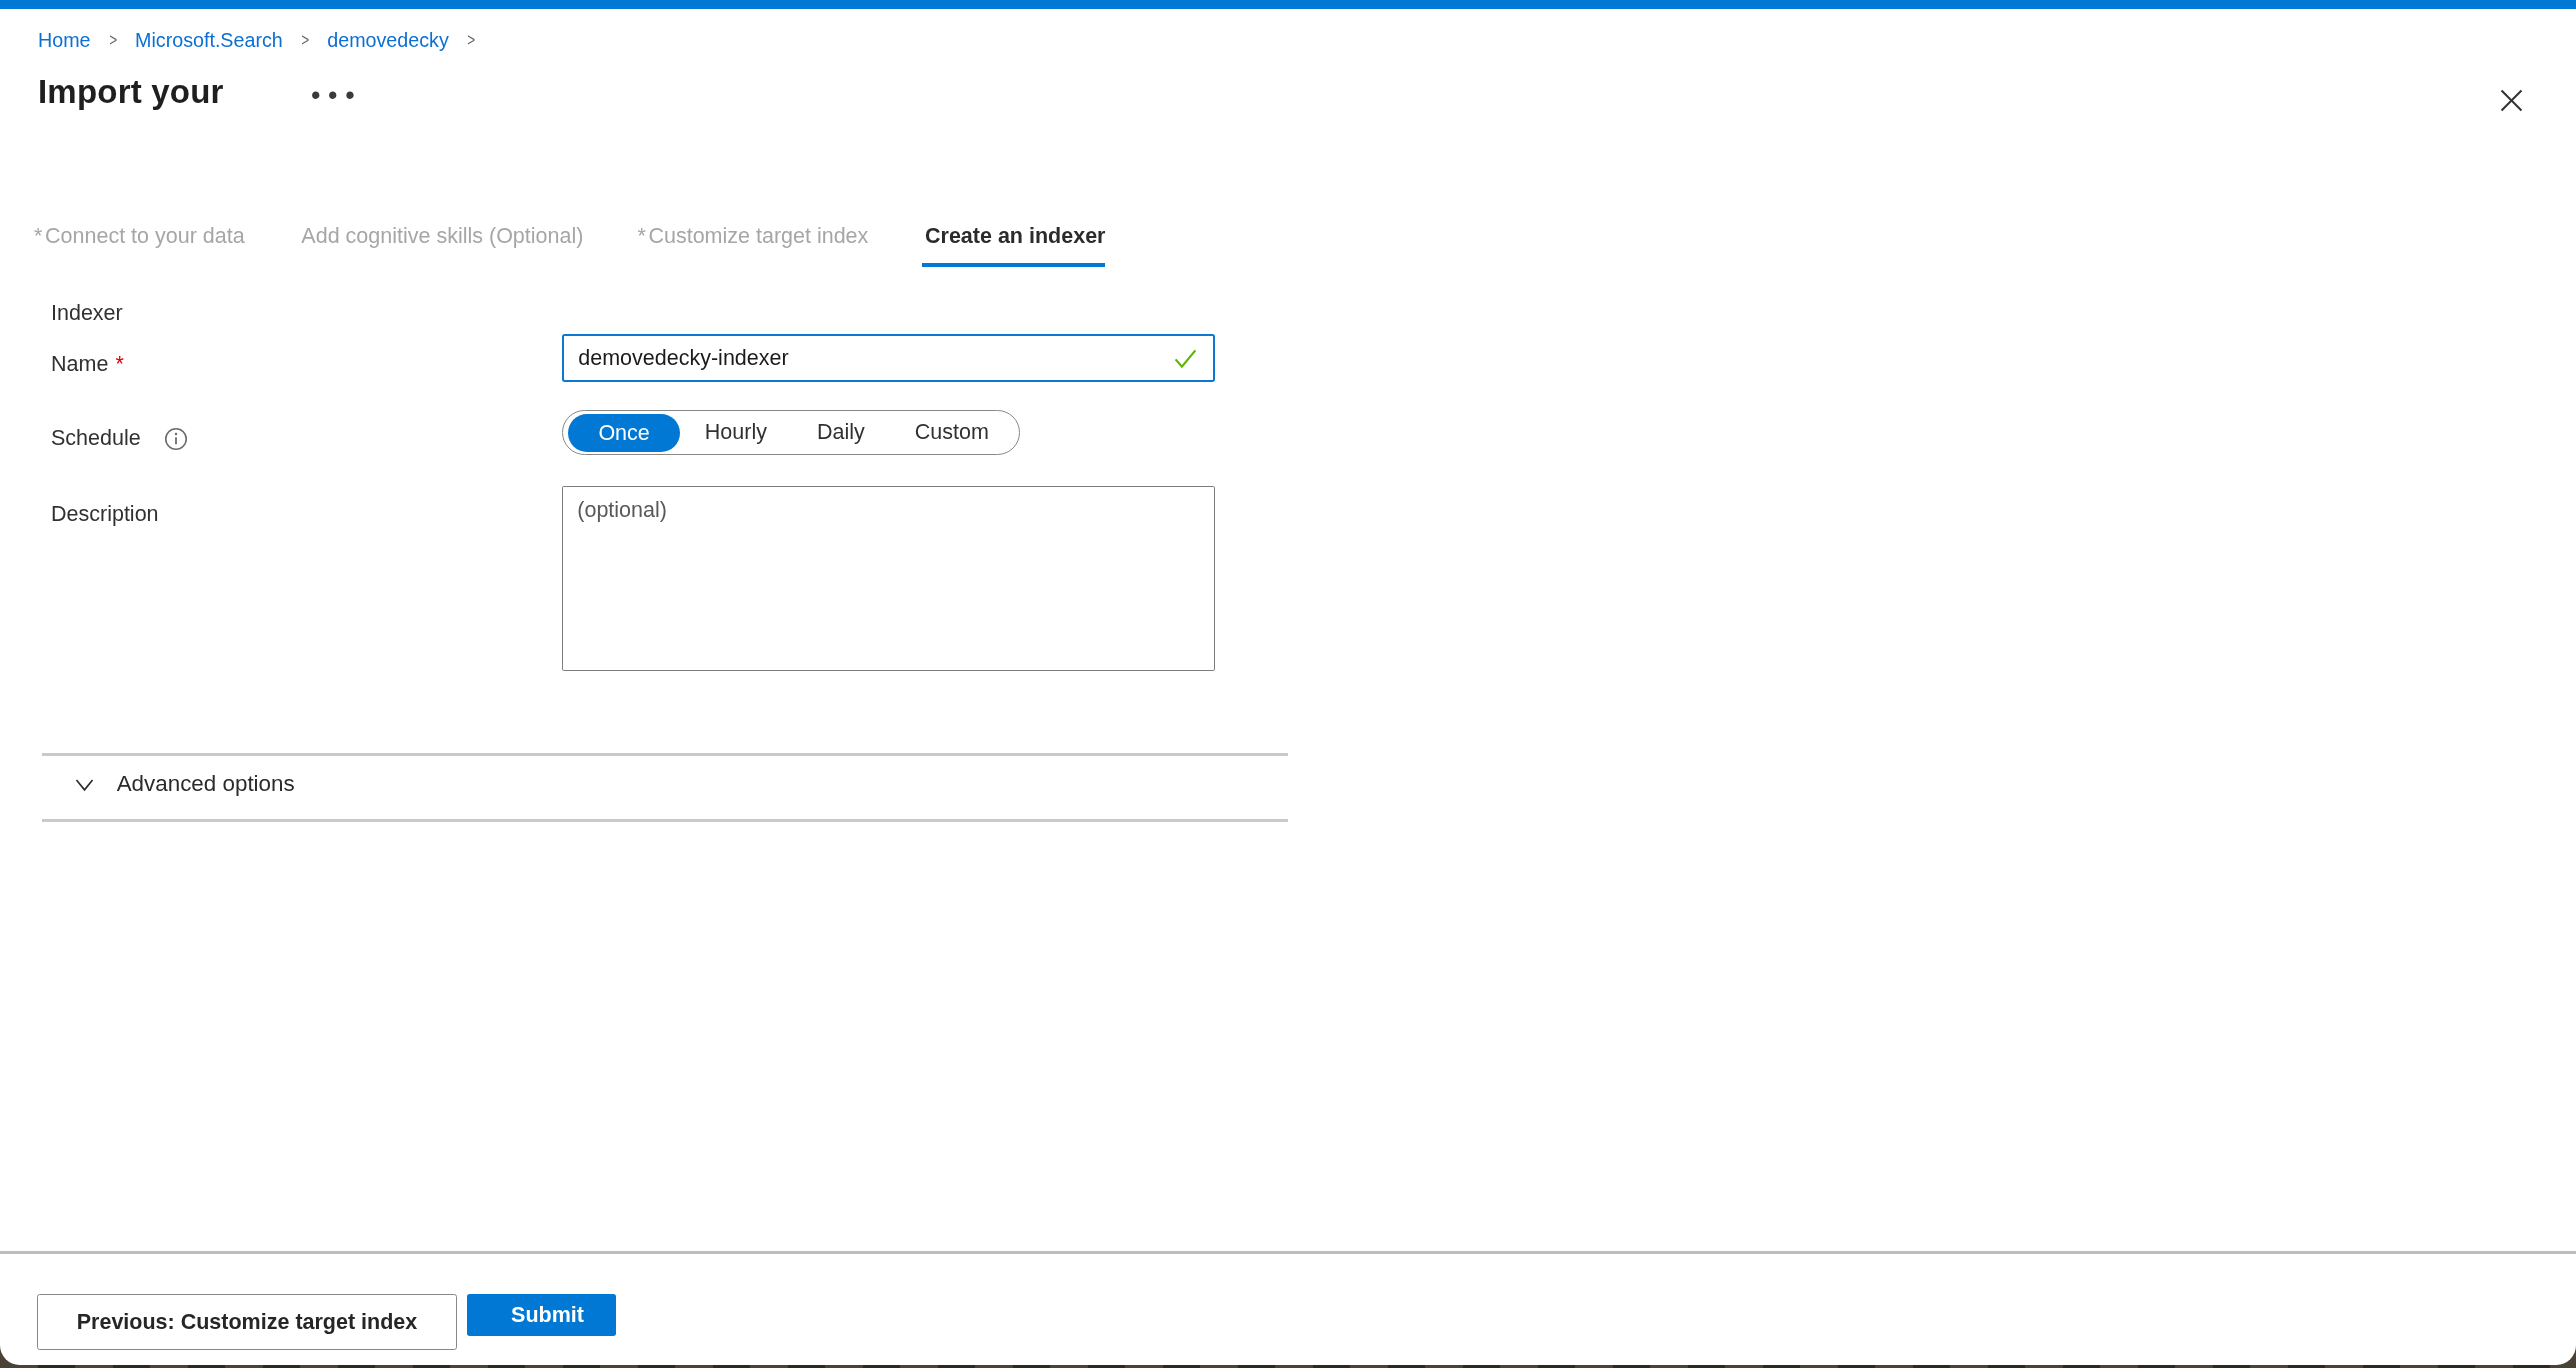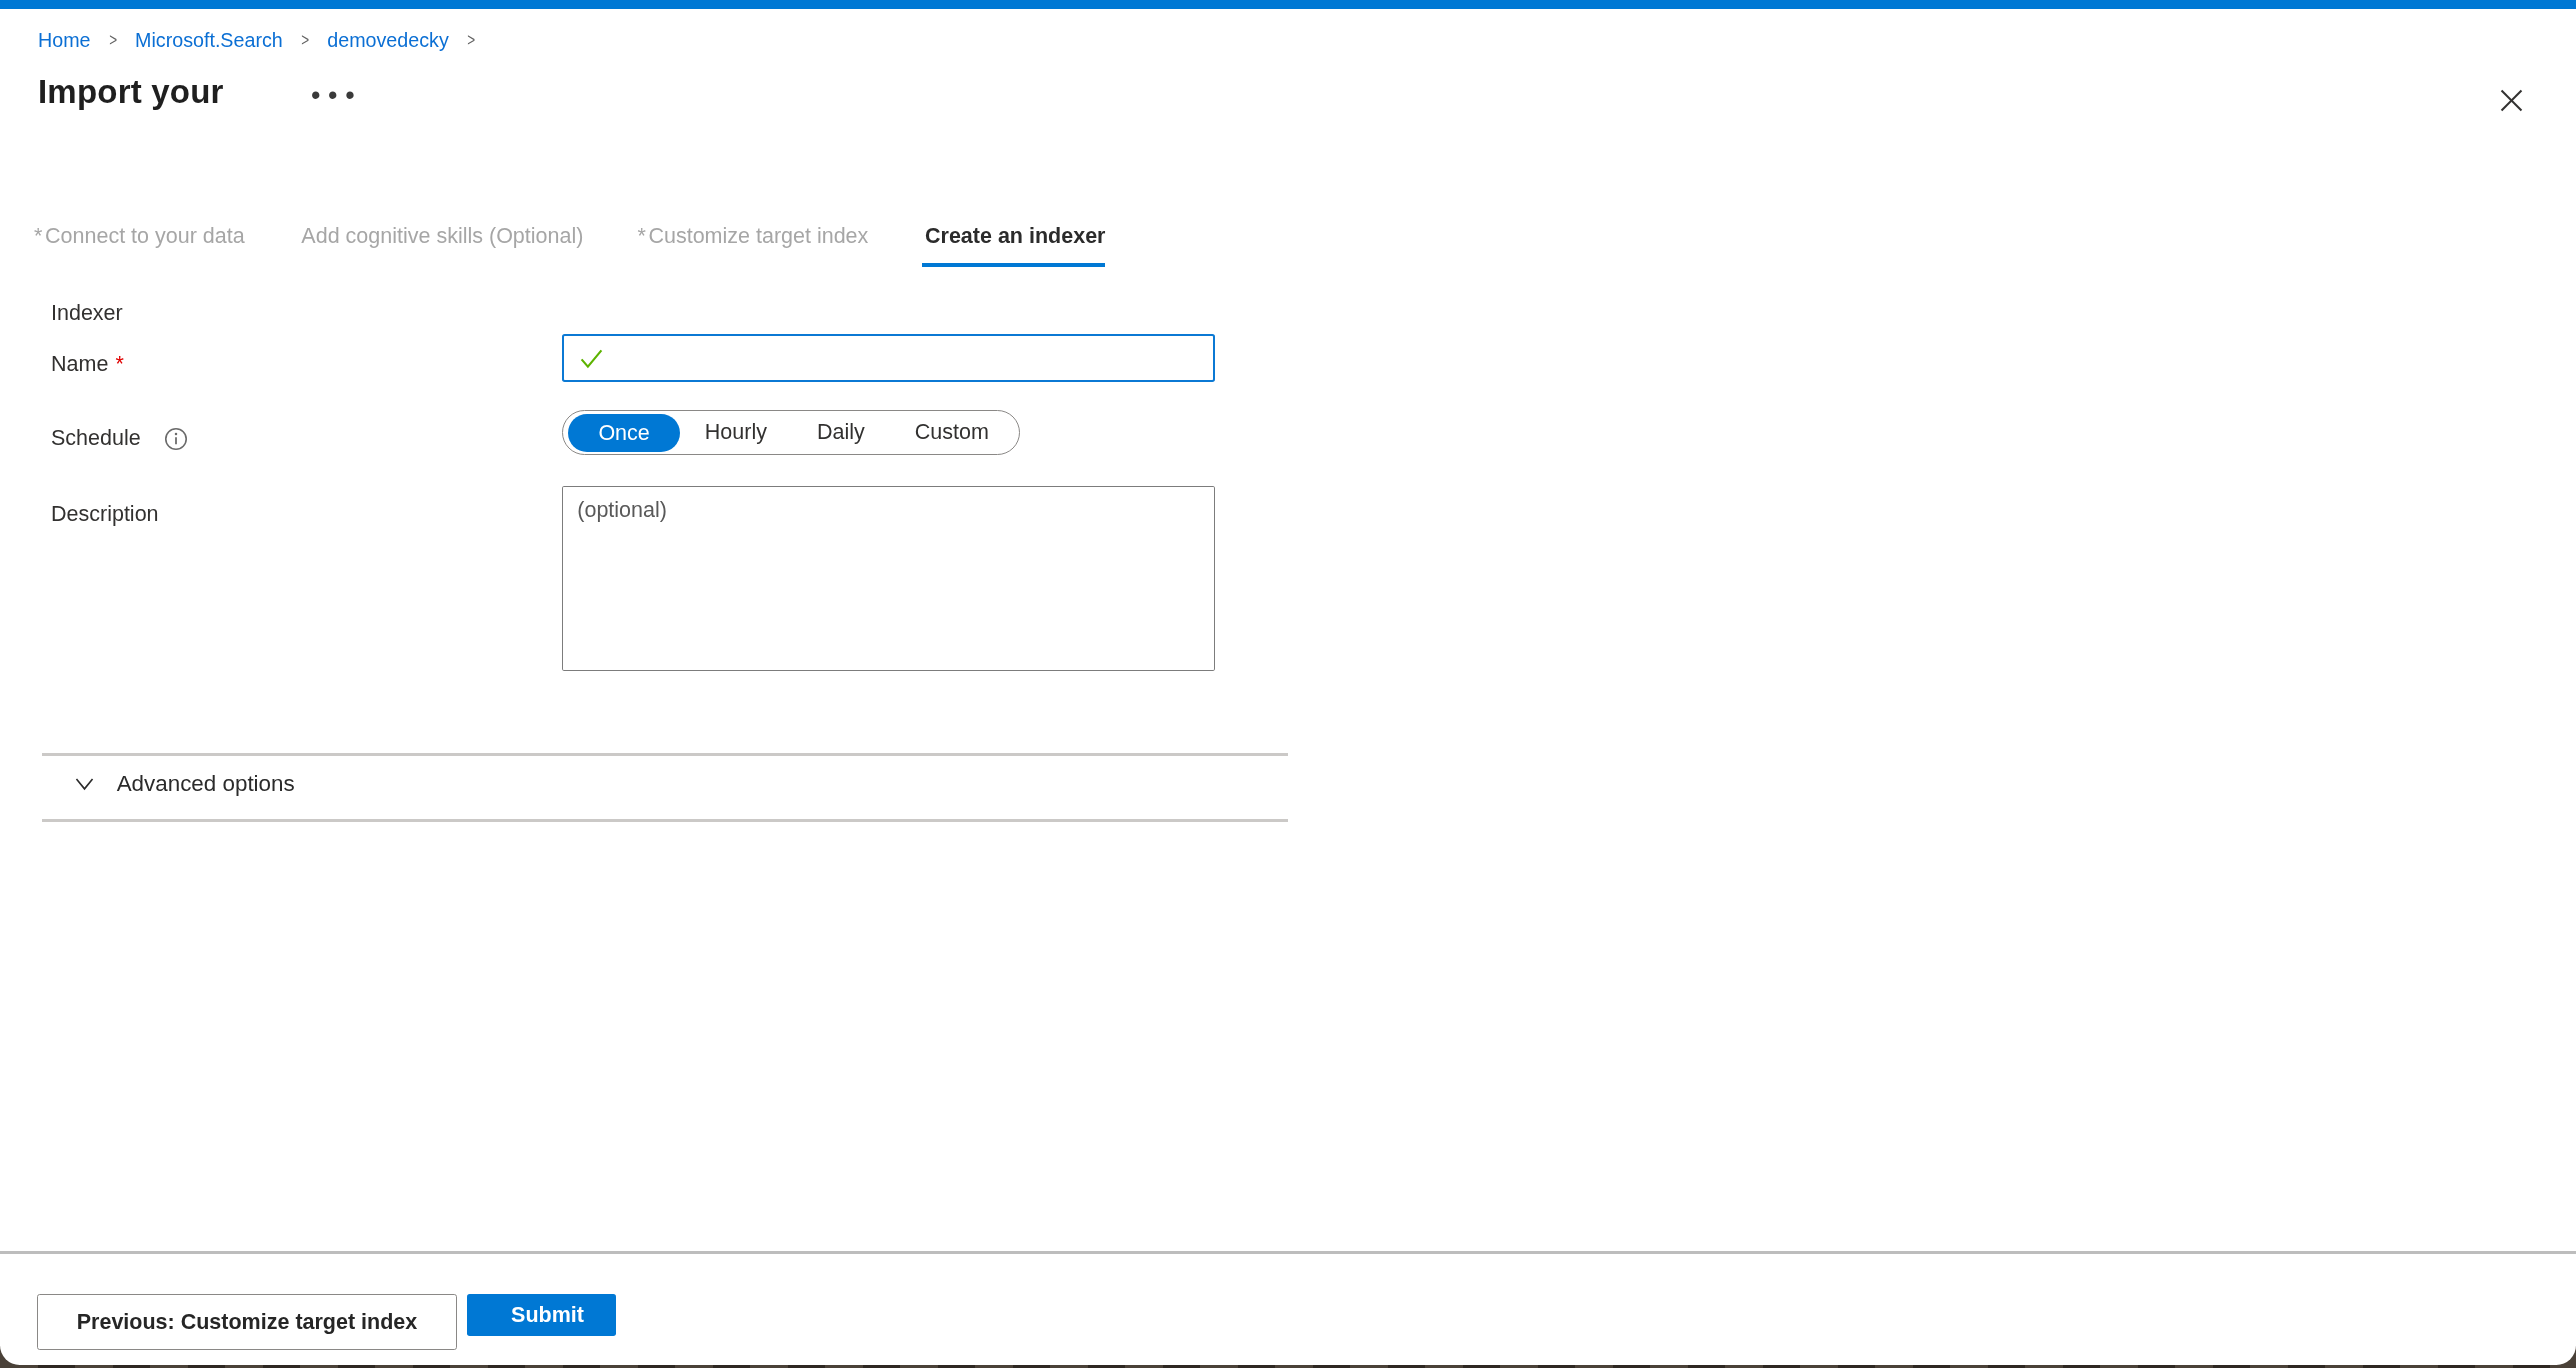--- a/index.html
+++ b/index.html
@@ -58,21 +58,21 @@
     position:absolute; left:562px; top:486px; width:653px; height:185px;
     border:1.8px solid #7c7c7c; border-radius:1.8px; background:#fff;
     font-size:21.5px; color:#595959; padding:10.7px 14.3px; resize:none;
     font-family:"Liberation Sans","DejaVu Sans",sans-serif;
   }
   .desc-box::placeholder{ color:#595959; opacity:1; }
 
   .divider{ position:absolute; left:42px; width:1246px; height:2.7px; background:#cbc9c7; }
   .footer-divider{ position:absolute; left:0; top:1251px; width:2576px; height:2.7px; background:#bdbdbd; }
 
-  .advanced-row{ position:absolute; left:72px; top:771px; display:flex; align-items:flex-start; gap:19.7px; cursor:pointer; }
+  .advanced-row{ position:absolute; left:72px; top:771px; display:flex; align-items:center; gap:19.7px; cursor:pointer; }
   .advanced-row .label{ font-size:22.4px; color:#2b2b2b; }
 
   
   .btn-prev{
     position:absolute; left:37px; top:1294px; width:420px; height:56px;
     background:#ffffff; border:1.8px solid #8a8886; border-radius:2.7px;
     font-size:21.5px; font-weight:700; color:#262626;
     display:flex; align-items:center; justify-content:center; cursor:pointer;
   }
   .btn-submit{
@@ -121,20 +121,21 @@
       <span class="marker"></span><span>Create an indexer</span>
     </div>
   </div>
 
   <div class="section-label">Indexer</div>
 
   <div class="field-label" style="left:51px; top:352px;">
     <span>Name</span><span class="req">*</span>
   </div>
   <div class="name-input">
+    <span class="value">demovedecky-indexer</span>
     <span>
       <svg width="27" height="27" viewBox="0 0 30 30">
         <polyline points="4,16 11,24 26,6" fill="none" stroke="#5db300" stroke-width="2.4"></polyline>
       </svg>
     </span>
   </div>
 
   <div class="field-label" style="left:51px; top:426px;">Schedule</div>
   <div class="info-icon">
     <svg width="24" height="24" viewBox="0 0 27 27">

